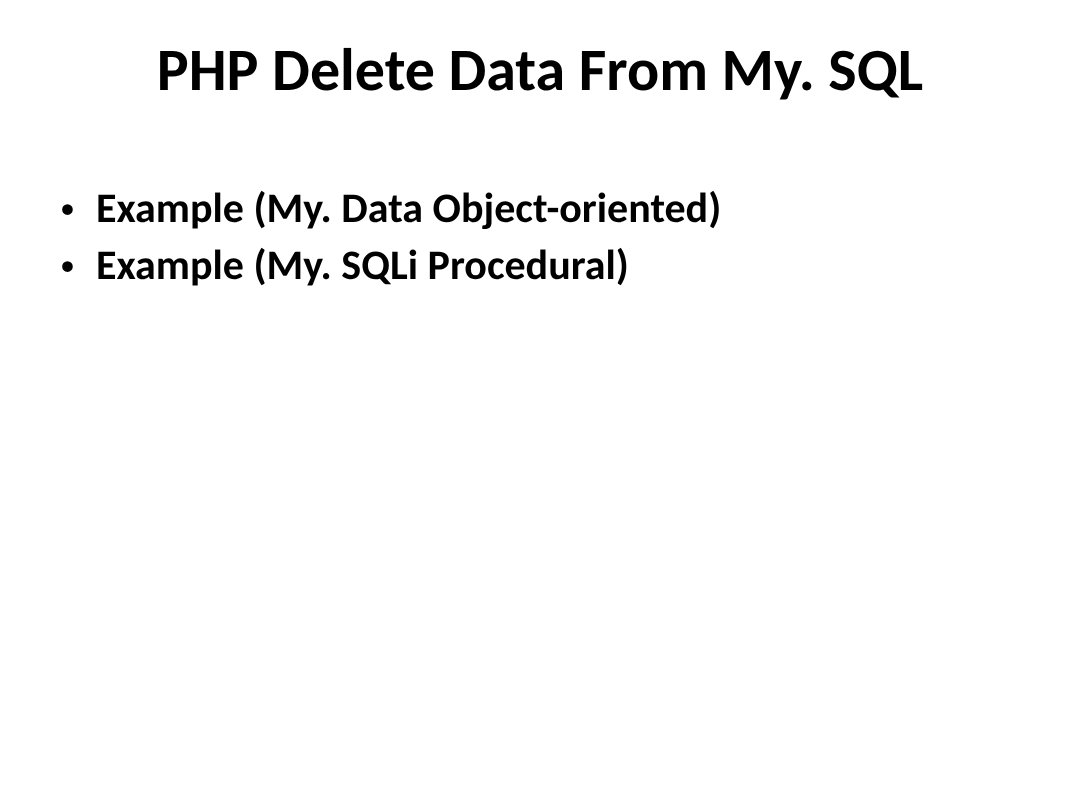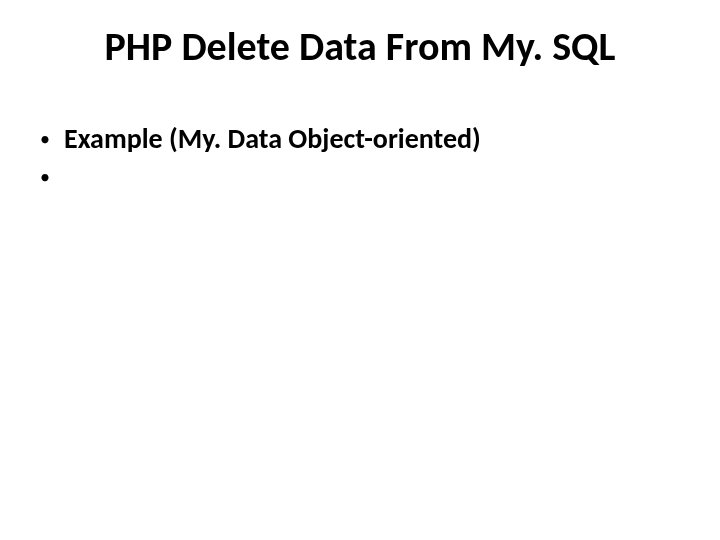--- a/index.html
+++ b/index.html
@@ -61,17 +61,18 @@
 
   <div class="body">
 
     <div class="bullet-row">
       <span class="bullet-dot">•</span>
       <span class="bullet-text">Example (My. Data Object-oriented)</span>
     </div>
 
     <div class="bullet-row">
       <span class="bullet-dot">•</span>
+      <span class="bullet-text">Example (My. SQLi Procedural)</span>
     </div>
 
   </div>
 
 </div>
 
 </body></html>

